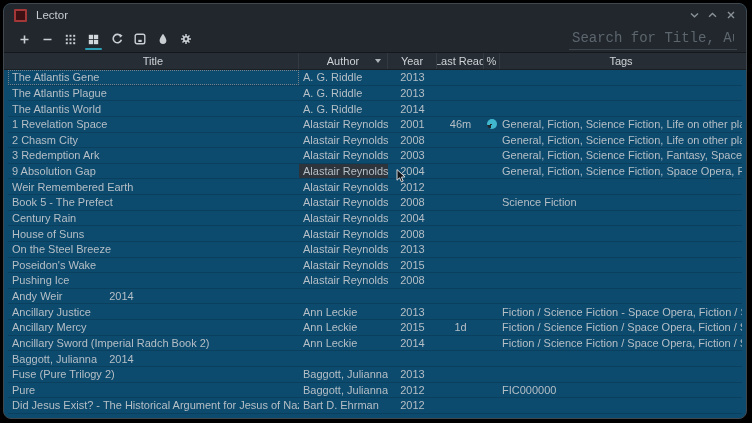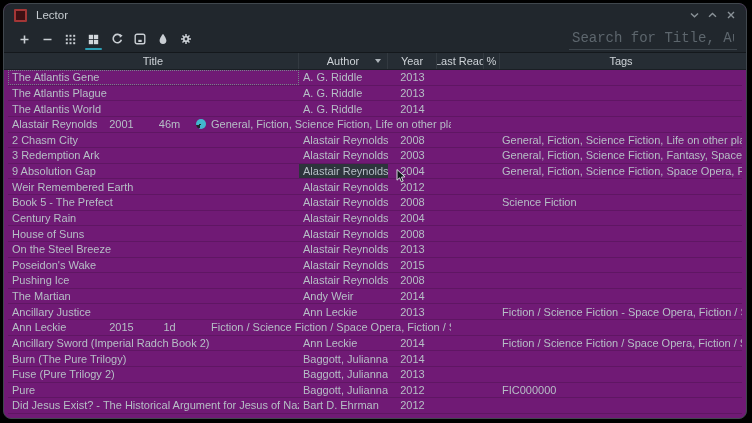--- a/index.html
+++ b/index.html
@@ -2,21 +2,21 @@
 <html><head>
 <meta charset="utf-8">
 <style>
   html,body{margin:0;padding:0;}
   body{
     width:752px;height:423px;background:#000;position:relative;overflow:hidden;
     font-family:"Liberation Sans",sans-serif;
   }
   .window{
     position:absolute;left:3px;top:3px;width:744px;height:416px;
-    background:#701a75;border:1px solid #40474d;border-radius:8px;
+    background:#0c4a6e;border:1px solid #40474d;border-radius:8px;
     overflow:hidden;box-sizing:border-box;
   }
   
   .titlebar{height:22px;background:#21272d;display:flex;align-items:center;padding:0 10px;}
   .app-icon{width:9px;height:9px;background:#3d1013;border:2px solid #a33636;border-radius:1px;flex:0 0 auto;}
   .win-title{margin-left:9px;font-size:11.5px;color:#c6ccd1;}
   .win-controls{margin-left:auto;display:flex;gap:7px;align-items:center;}
   .win-btn{width:11px;height:10px;display:flex;align-items:center;justify-content:center;cursor:default;}
   .win-btn svg{display:block;}
   
@@ -224,20 +224,21 @@
     </div>
         <div class="trow">
       <div class="cell c-title">The Atlantis World</div>
       <div class="cell c-author">A. G. Riddle</div>
       <div class="cell c-year">2014</div>
       <div class="cell c-lastread"></div>
       <div class="cell c-progress"></div>
       <div class="cell c-tags"></div>
     </div>
         <div class="trow">
+      <div class="cell c-title">1 Revelation Space</div>
       <div class="cell c-author">Alastair Reynolds</div>
       <div class="cell c-year">2001</div>
       <div class="cell c-lastread">46m</div>
       <div class="cell c-progress">
             <span class="pie on"></span>
           </div>
       <div class="cell c-tags">General, Fiction, Science Fiction, Life on other planets, Space colonies</div>
     </div>
         <div class="trow">
       <div class="cell c-title">2 Chasm City</div>
@@ -313,52 +314,51 @@
     </div>
         <div class="trow">
       <div class="cell c-title">Pushing Ice</div>
       <div class="cell c-author">Alastair Reynolds</div>
       <div class="cell c-year">2008</div>
       <div class="cell c-lastread"></div>
       <div class="cell c-progress"></div>
       <div class="cell c-tags"></div>
     </div>
         <div class="trow">
-      <div class="cell c-title">The Martian</div>
       <div class="cell c-author">Andy Weir</div>
       <div class="cell c-year">2014</div>
       <div class="cell c-lastread"></div>
       <div class="cell c-progress"></div>
       <div class="cell c-tags"></div>
     </div>
         <div class="trow">
       <div class="cell c-title">Ancillary Justice</div>
       <div class="cell c-author">Ann Leckie</div>
       <div class="cell c-year">2013</div>
       <div class="cell c-lastread"></div>
       <div class="cell c-progress"></div>
       <div class="cell c-tags">Fiction / Science Fiction - Space Opera, Fiction / Science Fiction / Acti...</div>
     </div>
         <div class="trow">
+      <div class="cell c-title">Ancillary Mercy</div>
       <div class="cell c-author">Ann Leckie</div>
       <div class="cell c-year">2015</div>
       <div class="cell c-lastread">1d</div>
       <div class="cell c-progress"></div>
       <div class="cell c-tags">Fiction / Science Fiction / Space Opera, Fiction / Science Fiction / Acti...</div>
     </div>
         <div class="trow">
       <div class="cell c-title">Ancillary Sword (Imperial Radch Book 2)</div>
       <div class="cell c-author">Ann Leckie</div>
       <div class="cell c-year">2014</div>
       <div class="cell c-lastread"></div>
       <div class="cell c-progress"></div>
       <div class="cell c-tags">Fiction / Science Fiction / Space Opera, Fiction / Science Fiction / Acti...</div>
     </div>
         <div class="trow">
-      <div class="cell c-title">Burn (The Pure Trilogy)</div>
       <div class="cell c-author">Baggott, Julianna</div>
       <div class="cell c-year">2014</div>
       <div class="cell c-lastread"></div>
       <div class="cell c-progress"></div>
       <div class="cell c-tags"></div>
     </div>
         <div class="trow">
       <div class="cell c-title">Fuse (Pure Trilogy 2)</div>
       <div class="cell c-author">Baggott, Julianna</div>
       <div class="cell c-year">2013</div>

